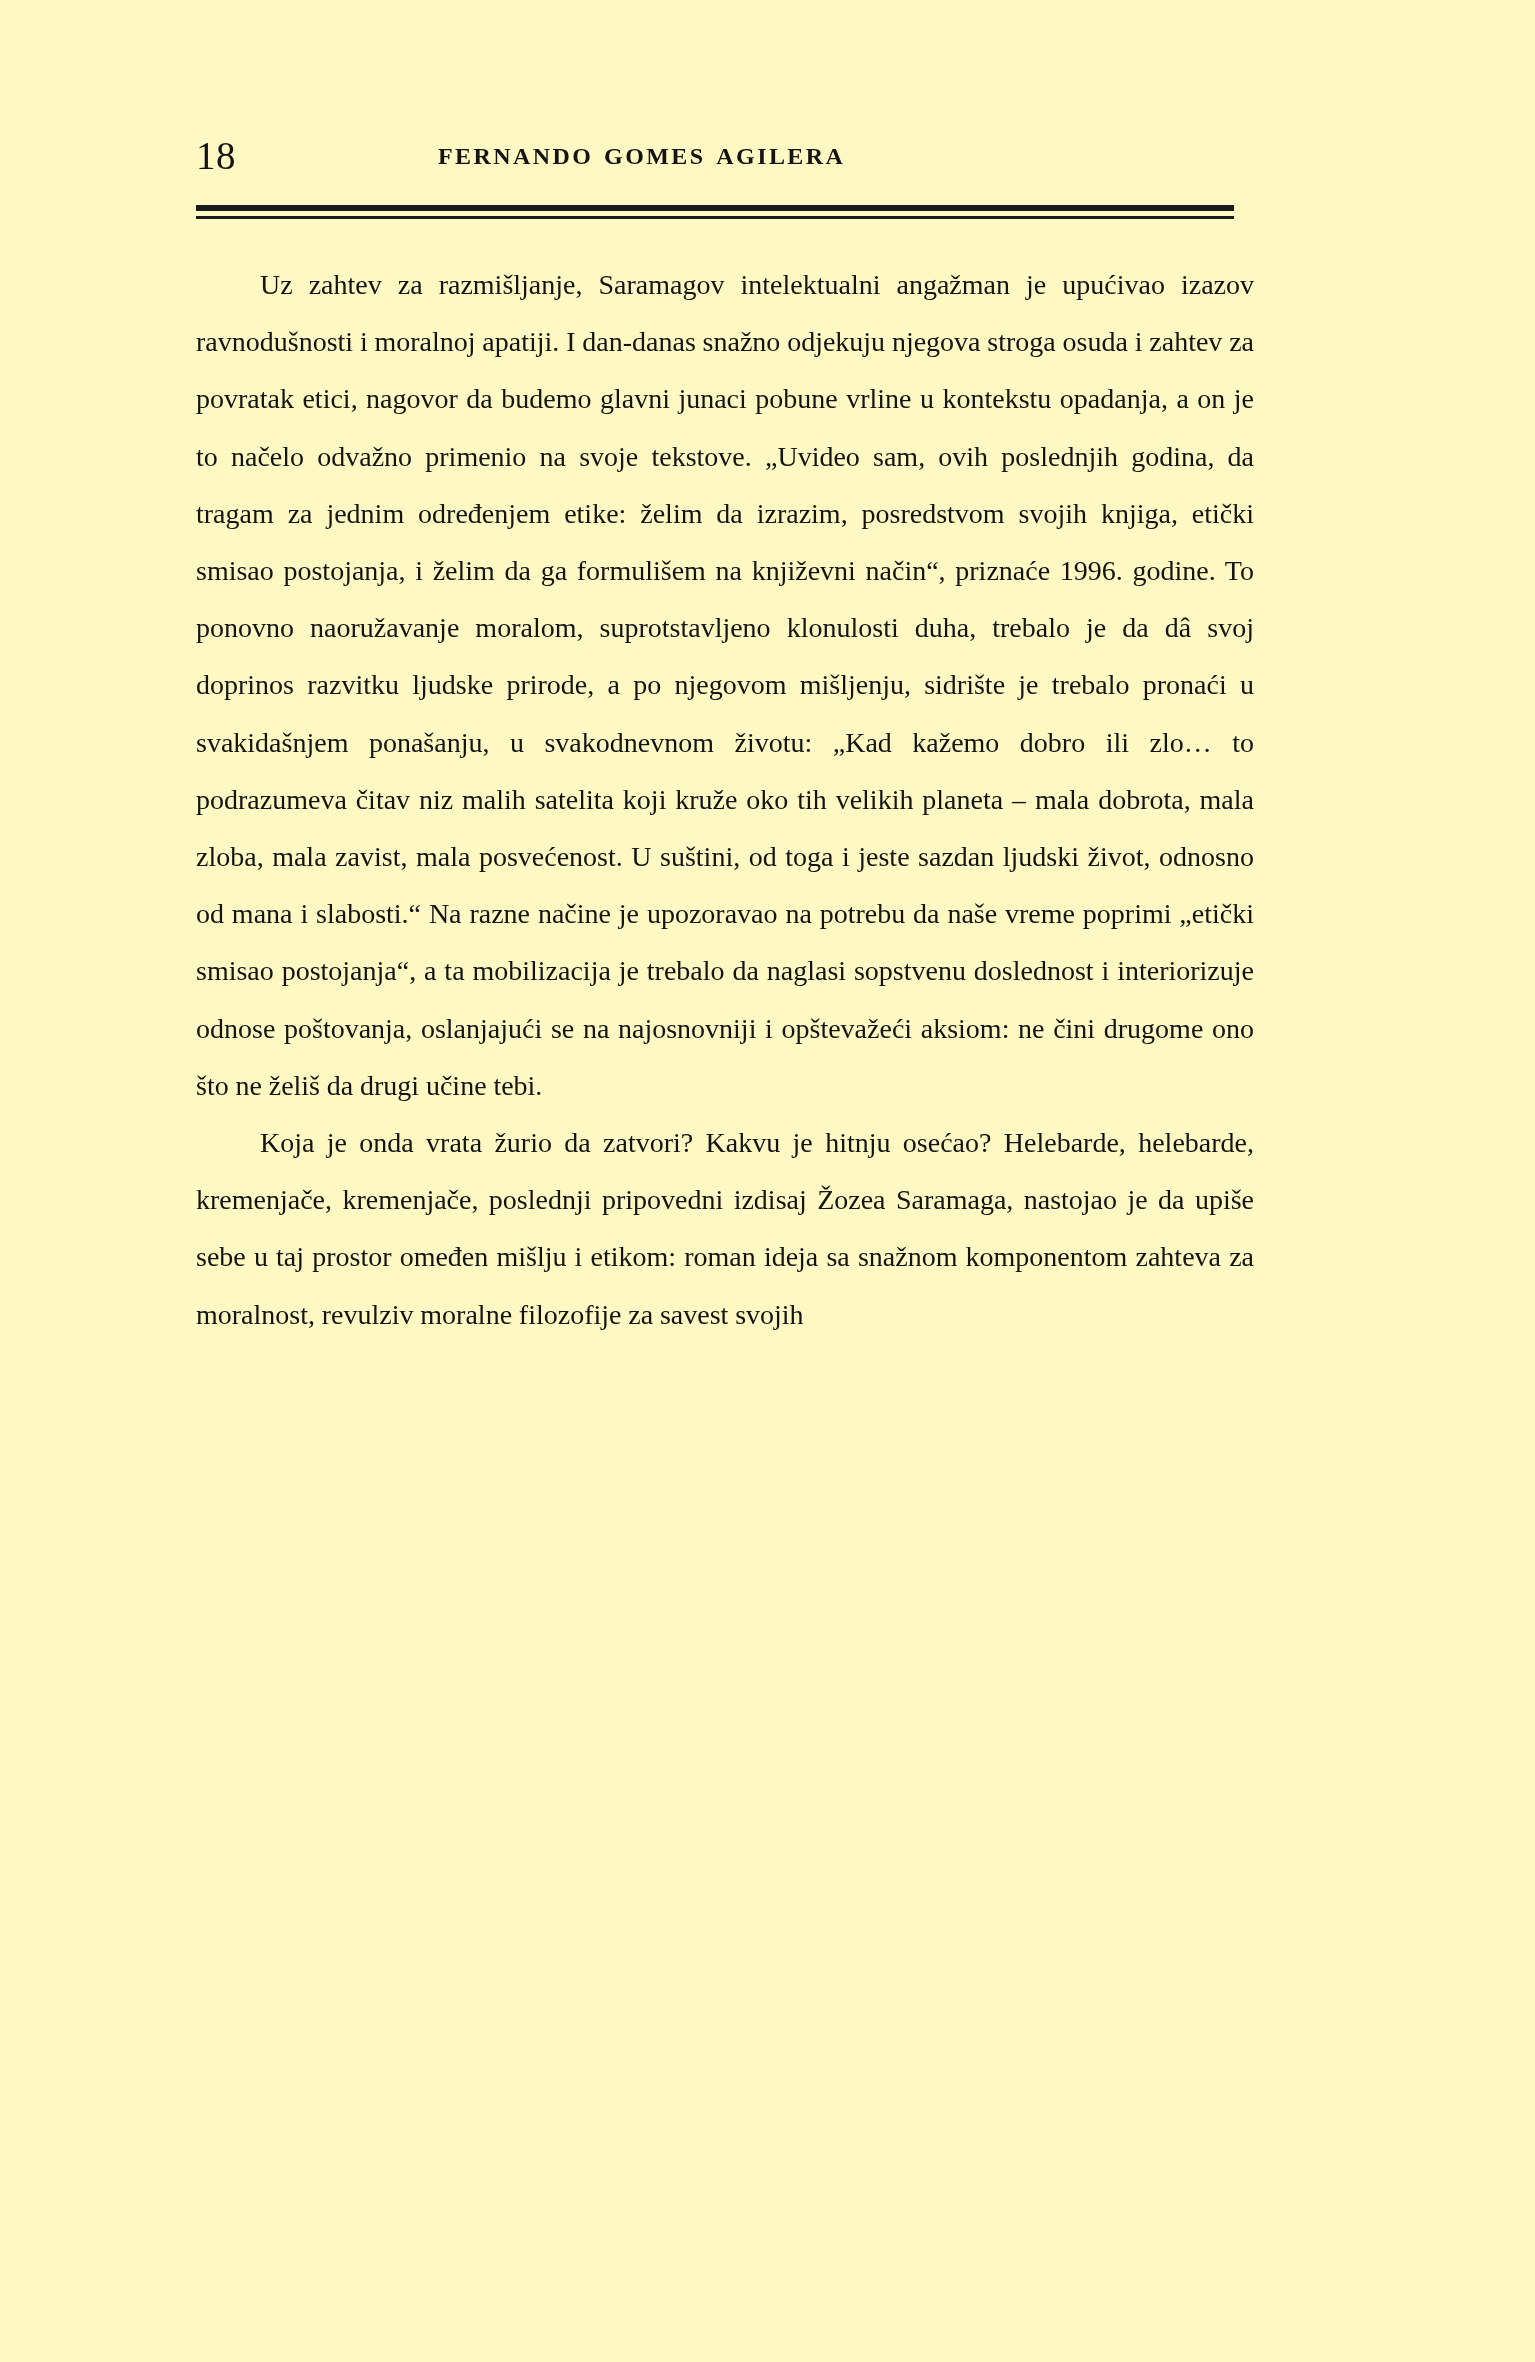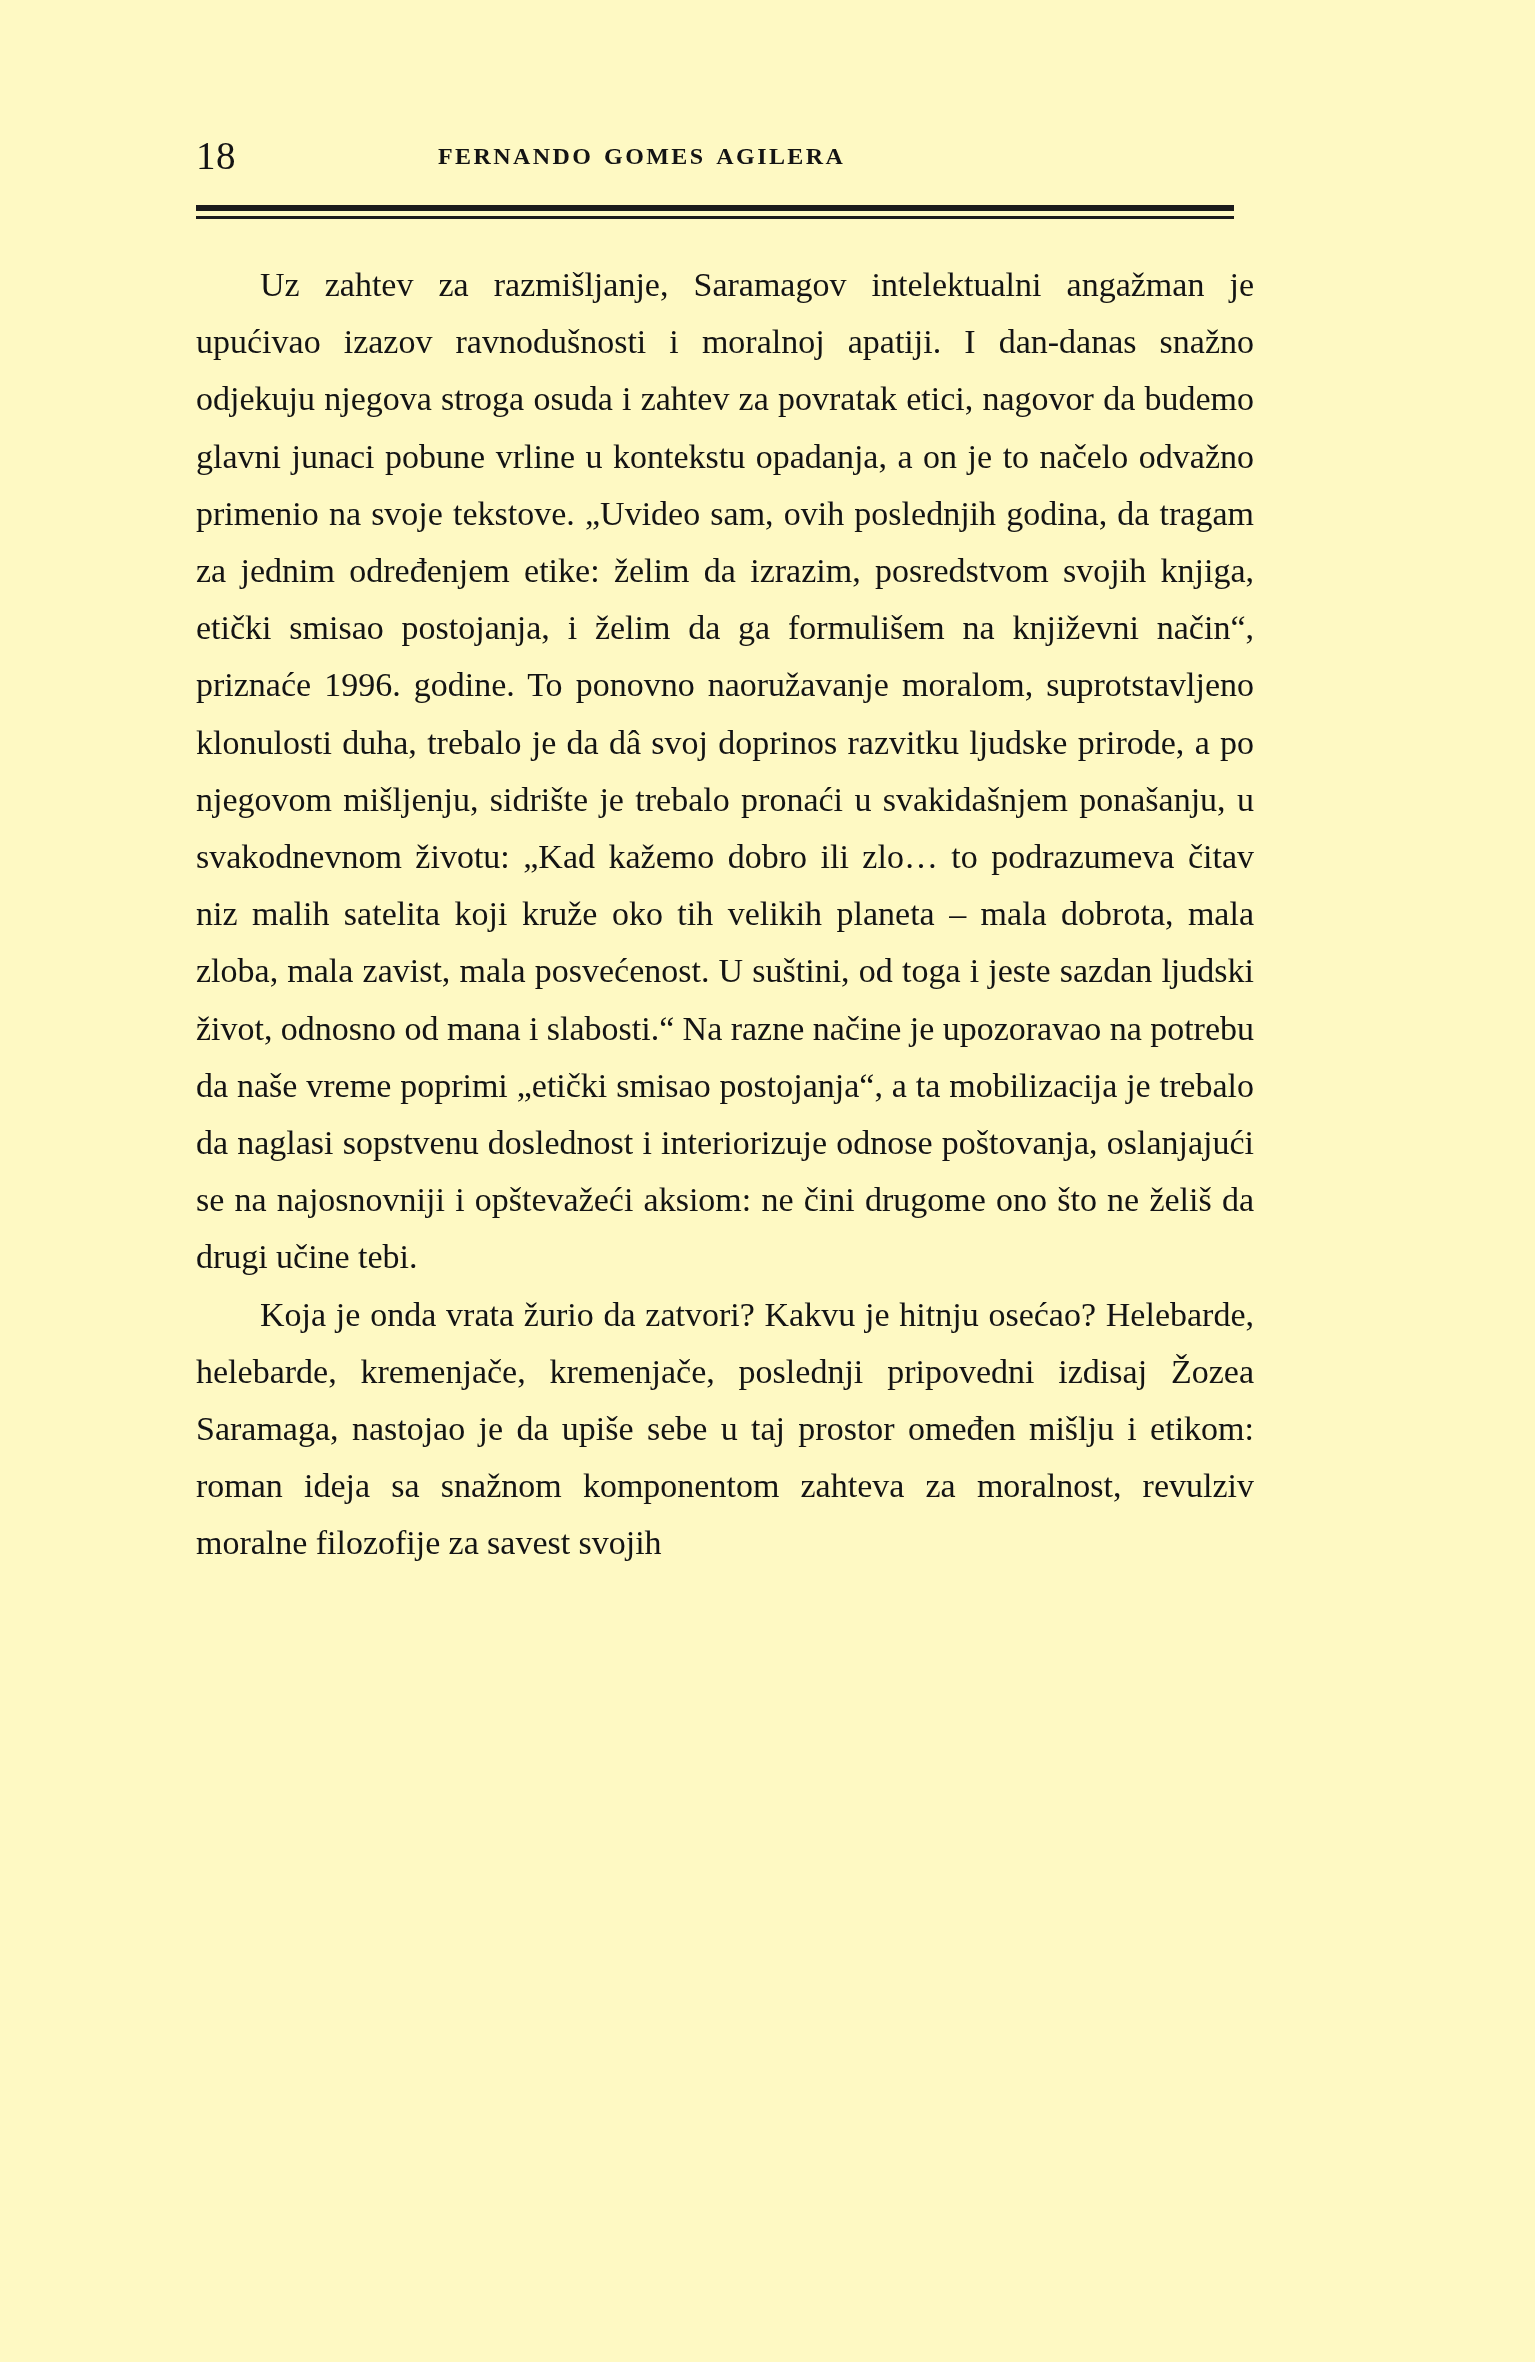--- a/index.html
+++ b/index.html
@@ -79,21 +79,21 @@
 
   
   .body-col {
     position: absolute;
     left: 196px;
     top: 256px;
     width: 1058px;
   }
   .para {
     margin: 0;
-    font-size: 34px;
+    font-size: 28px;
     line-height: 57.2px;
     text-align: justify;
     text-justify: inter-word;
     text-indent: 64px;
     color: #141414;
     word-spacing: -0.2px;
     hyphens: manual;
   }
   .para + .para {
     margin-top: 0;

